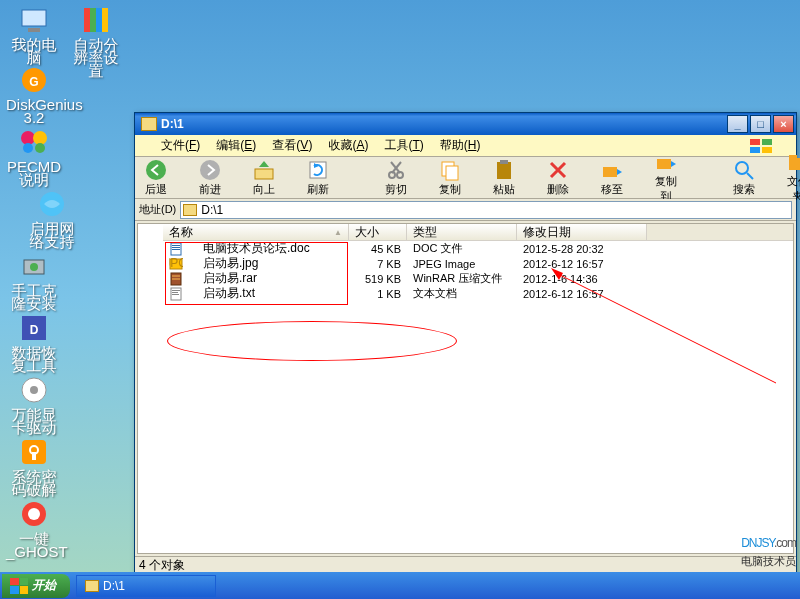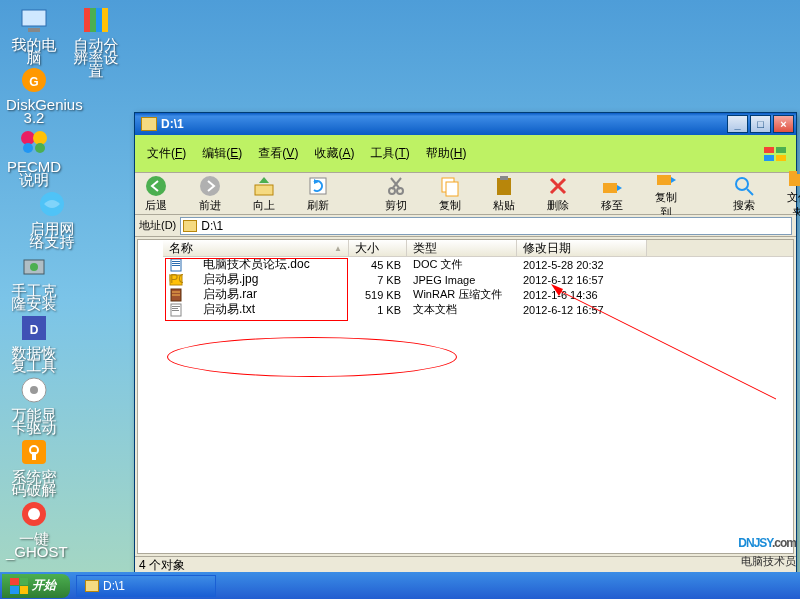--- a/index.html
+++ b/index.html
@@ -12,21 +12,21 @@
 
 
 .explorer { position: absolute; left: 134px; top: 112px; width: 663px; height: 463px; background: #ece9d8; border: 1px solid #003c74; display: flex; flex-direction: column; box-shadow: 2px 2px 6px rgba(0,0,0,0.3); }
 .titlebar { height: 22px; background: linear-gradient(180deg, #0a5bc4 0%, #3d8ce6 15%, #0a5bc4 100%); display: flex; align-items: center; padding: 0 2px; color: white; }
 .titlebar .folder-ico { width: 16px; height: 14px; background: #f5da81; border: 1px solid #b8860b; margin: 0 4px; }
 .titlebar .title { flex: 1; font-weight: bold; font-size: 12px; }
 .titlebar .winbtns { display: flex; gap: 2px; }
 .titlebar .winbtn { width: 21px; height: 18px; background: linear-gradient(180deg, #e0eaf6 0%, #b0c8e8 100%); border: 1px solid #003c74; display: flex; align-items: center; justify-content: center; font-family: Arial; font-size: 11px; font-weight: bold; cursor: pointer; color: #003c74; }
 .titlebar .winbtn.close { background: linear-gradient(180deg, #f5a8a0 0%, #e05040 100%); color: white; }
 
-.menubar { height: 38px; background: #bef264; display: flex; align-items: center; padding: 0 4px; border-bottom: 1px solid #aca899; }
+.menubar { height: 22px; background: #fef9c3; display: flex; align-items: center; padding: 0 18px; border-bottom: 1px solid #aca899; }
 .menubar .menu-item { padding: 2px 8px; cursor: pointer; }
 .menubar .menu-item u { text-decoration: underline; }
 .menubar .xp-flag { margin-left: auto; width: 30px; height: 18px; }
 
 .toolbar { height: 42px; background: #ece9d8; display: flex; align-items: center; padding: 2px 4px; border-bottom: 1px solid #aca899; gap: 20px; }
 .toolbtn { display: flex; flex-direction: column; align-items: center; padding: 1px 6px; cursor: pointer; text-align: center; }
 .toolbtn .ti { width: 22px; height: 22px; display: flex; align-items: center; justify-content: center; }
 .toolbtn .tl { font-size: 11px; margin-top: 1px; }
 .tb-sep { width: 1px; height: 32px; background: #aca899; margin: 0 2px; }
 
@@ -59,21 +59,21 @@
 .start-btn .winlogo { width: 18px; height: 16px; display: grid; grid-template-columns: 1fr 1fr; grid-template-rows: 1fr 1fr; gap: 1px; }
 .start-btn .winlogo div:nth-child(1) { background: #f44336; }
 .start-btn .winlogo div:nth-child(2) { background: #4caf50; }
 .start-btn .winlogo div:nth-child(3) { background: #2196f3; }
 .start-btn .winlogo div:nth-child(4) { background: #ffc107; }
 .task-item { height: 22px; margin-left: 6px; padding: 0 8px; background: linear-gradient(180deg, #3d8ce6 0%, #1a5fd4 100%); border: 1px solid #1a5fd4; display: flex; align-items: center; gap: 4px; color: white; cursor: pointer; min-width: 140px; }
 .task-item .fico { width: 14px; height: 12px; background: #f5da81; border: 1px solid #b8860b; }
 
 
 .watermark { position: absolute; right: 4px; bottom: 30px; text-align: right; }
-.watermark .big { font-size: 26px; font-weight: 700; font-family: Arial Black, Arial; letter-spacing: -1px; }
+.watermark .big { font-size: 26px; font-weight: 400; font-family: Arial Black, Arial; letter-spacing: -1px; }
 .watermark .big .d1 { color: #1a8cd8; }
 .watermark .big .d2 { color: #555; }
 .watermark .small { font-size: 11px; color: #333; }
 </style>
 </head>
 <body>
 
 <div id="desktop-icons">
     <div class="desktop-icon" style="left: 6px; top: 4px;">
       <div class="icon-img">

